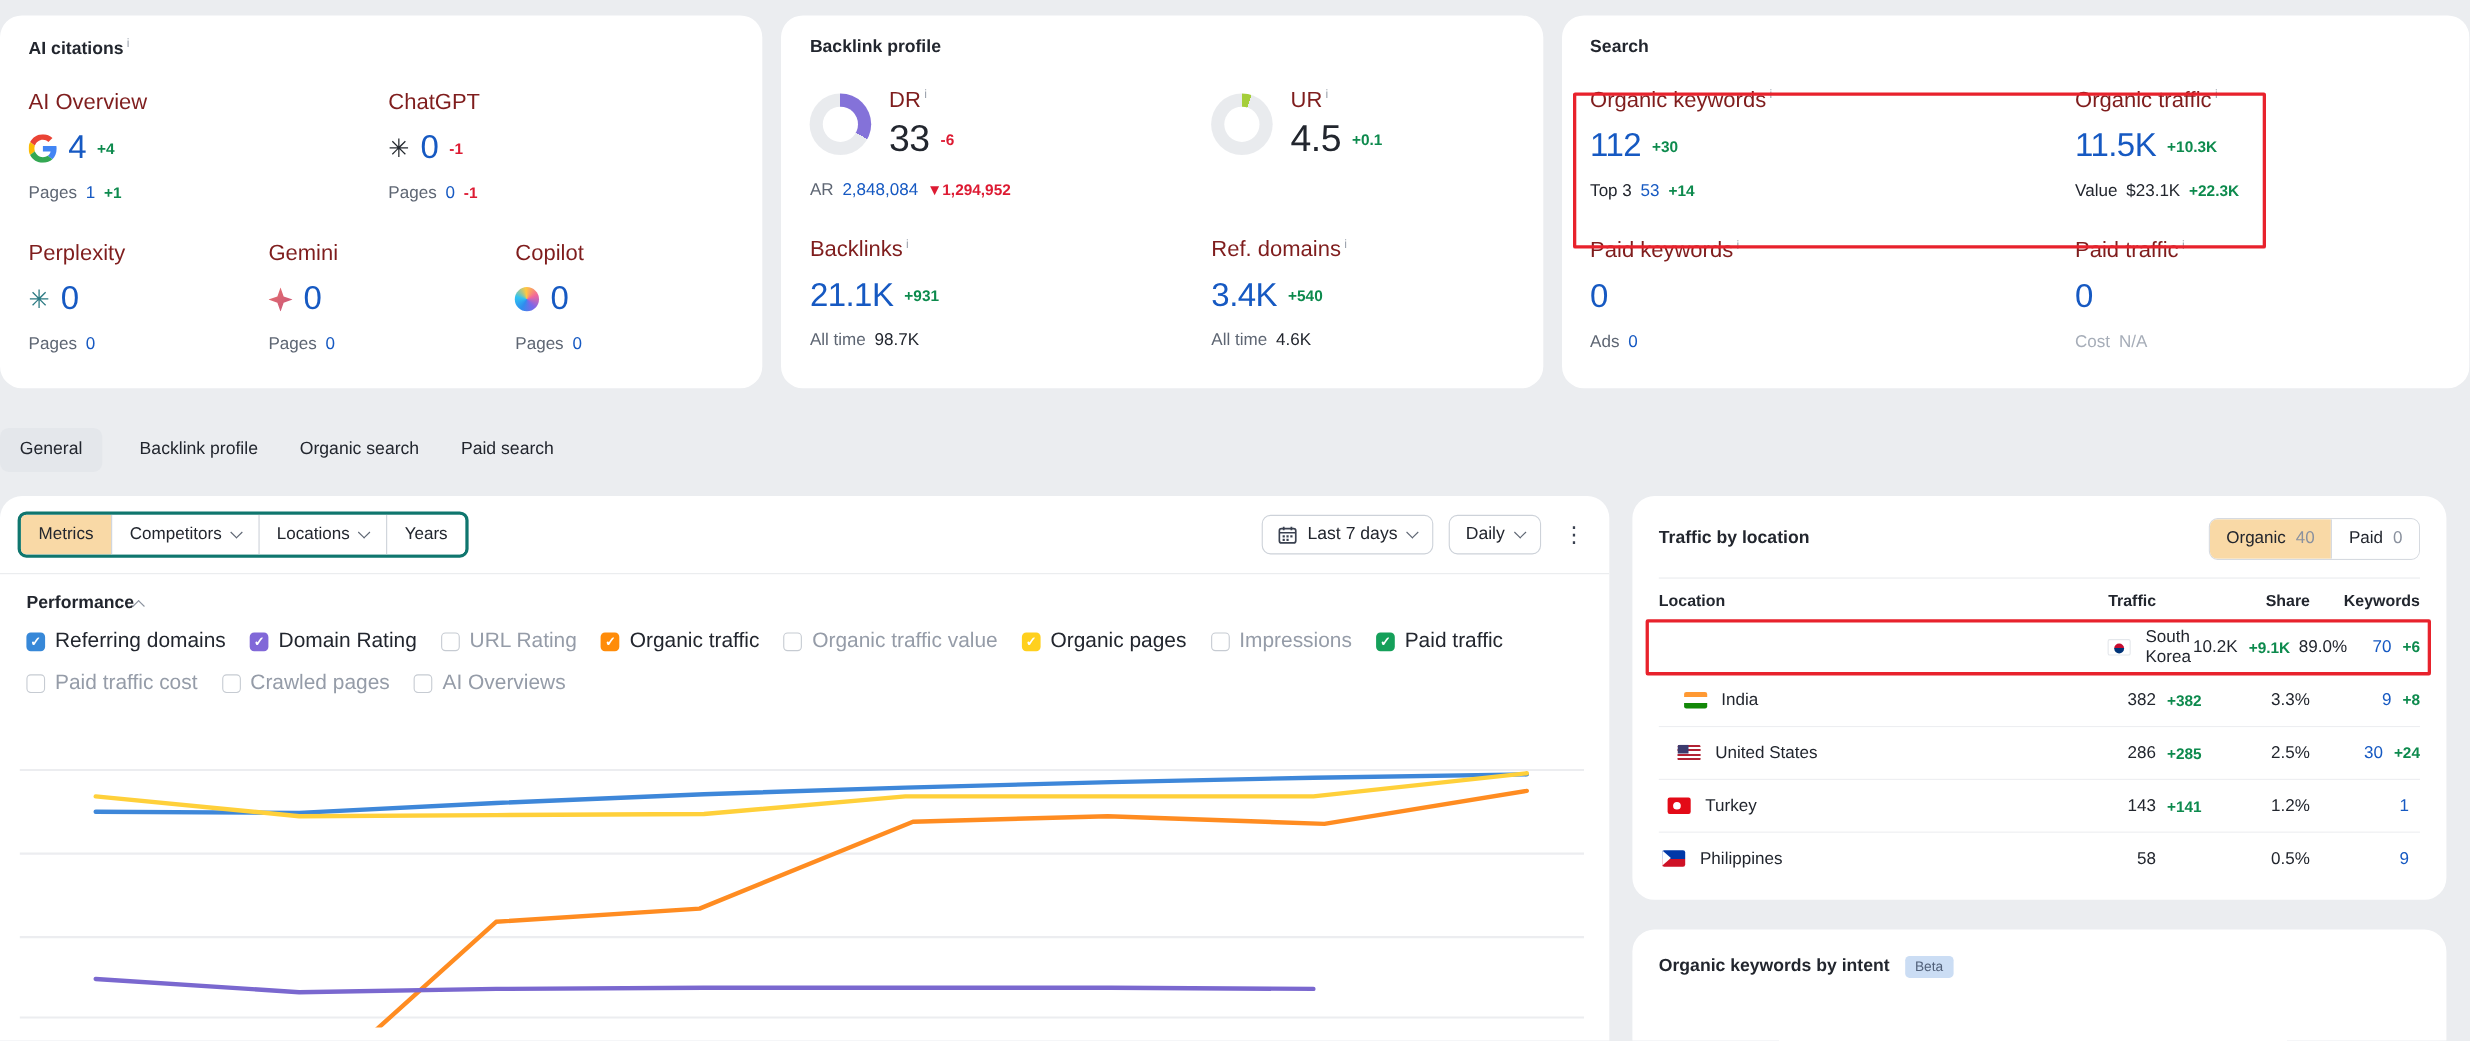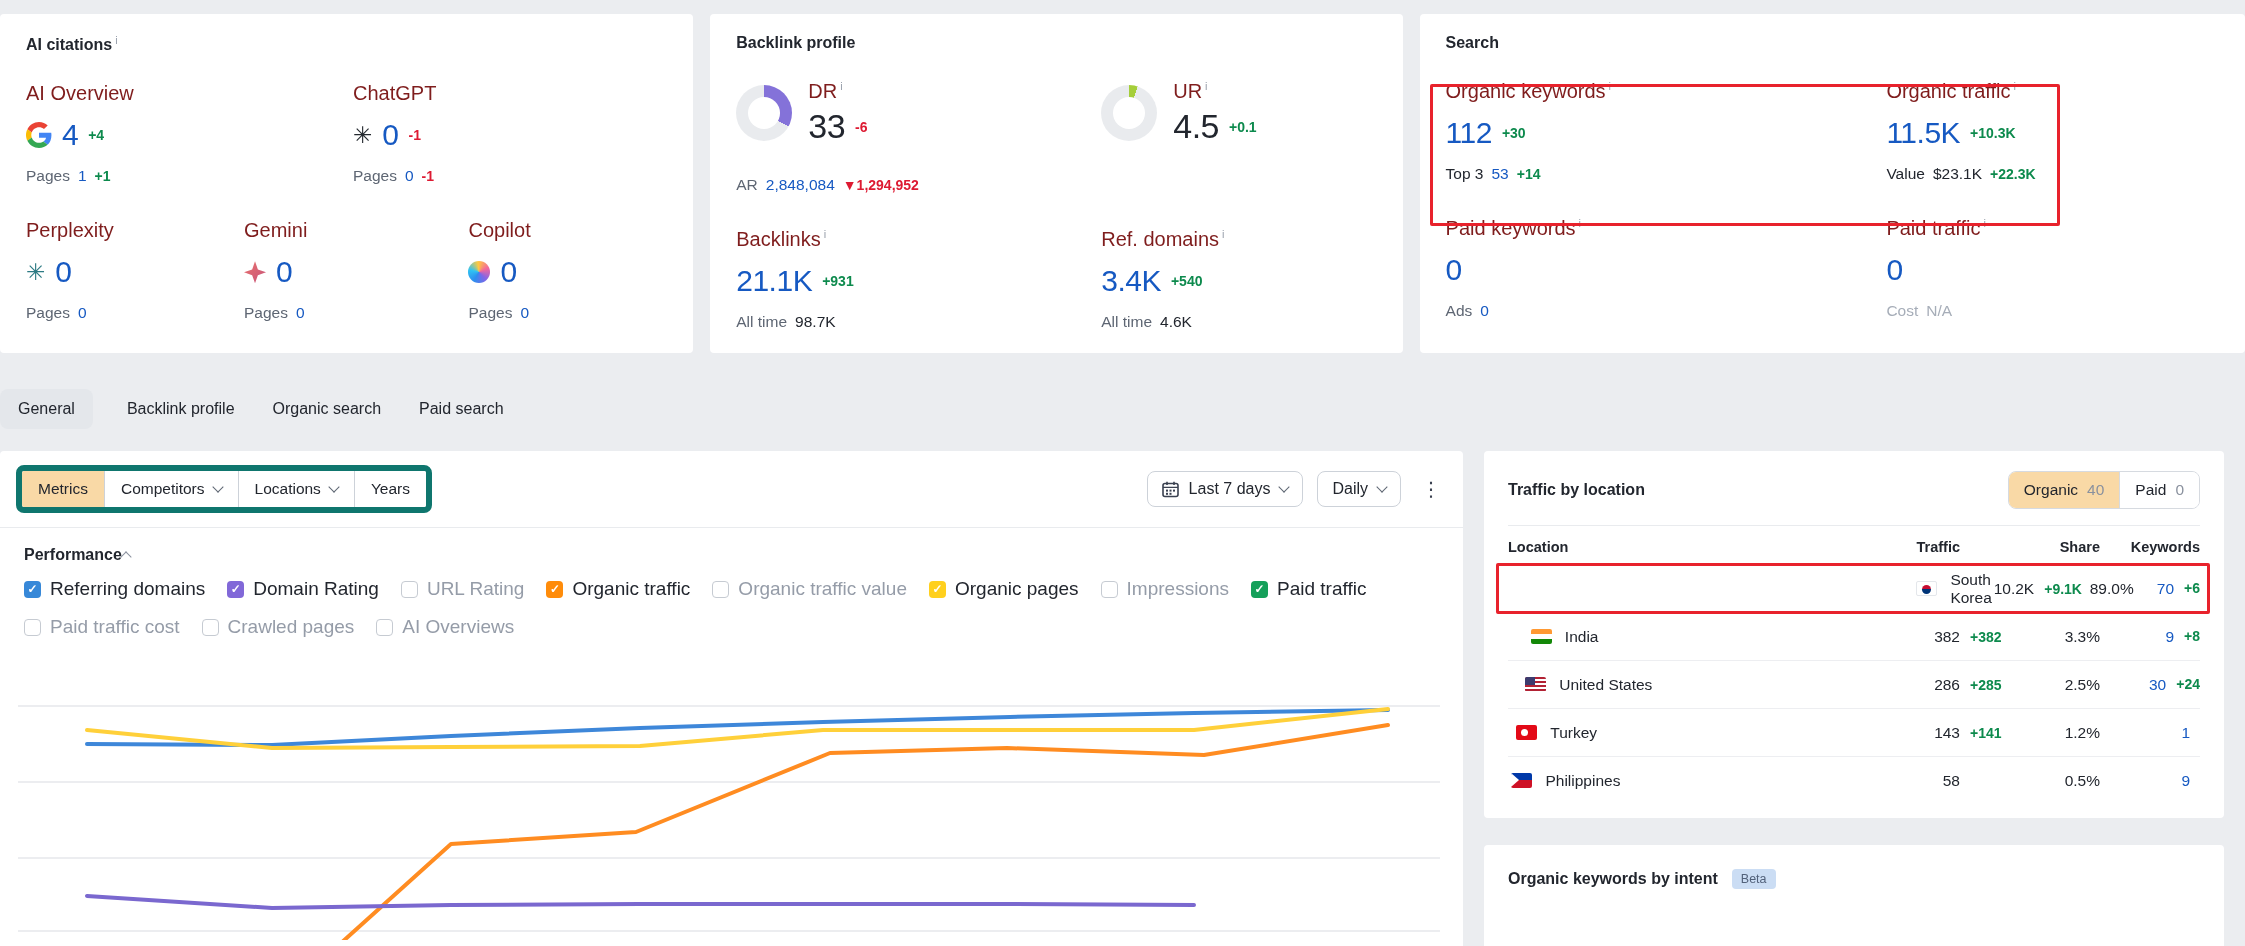--- a/index.html
+++ b/index.html
@@ -3,21 +3,21 @@
 <meta charset="utf-8">
 <style>
   html,body{margin:0;padding:0}
   body{
     width:2245px;height:946px;overflow:hidden;
     background:#EBEDF0;
     font-family:"Liberation Sans", sans-serif;
     color:#22262E;
     position:relative;
   }
-  .card{background:#fff;border-radius:4px;box-sizing:border-box}
+  .card{background:#fff;border-radius:20px;box-sizing:border-box}
   
   .top-row{display:flex;gap:17px;padding-top:14px}
   .top-card{height:339px;padding:20px 26px;position:relative;overflow:hidden}
   .top-card.c1{width:731px}
   .top-card.c2{width:730px}
   .top-card.c3{width:871px}
   .card-title{font-size:16px;font-weight:700;color:#22262E}
   .info{font-size:11px;color:#9AA1AC;vertical-align:super;margin-left:3px;font-weight:400}
   .info::after{content:"i"}
   .m-label{font-size:20px;color:#7f1d1d;margin-bottom:13px;white-space:nowrap}
@@ -48,21 +48,21 @@
   
   .hl-box{position:absolute;border:3px solid #E8222C;border-radius:2px;pointer-events:none;z-index:5}
   
   .tab-row{display:flex;gap:30px;margin-top:36px;height:40px;align-items:center}
   .tab{font-size:16px;color:#22262E;line-height:40px;border-radius:8px;padding:0 4px;cursor:pointer;white-space:nowrap}
   .tab.active{background:#E4E7EB;padding:0 18px}
   
   .main-row{display:flex;gap:21px;margin-top:22px;align-items:flex-start}
   .left-card{width:1463px;height:600px;overflow:hidden}
   .toolbar{display:flex;justify-content:space-between;align-items:center;padding:14px 16px}
-  .segmented{display:flex;border:6px solid #0f766e;border-radius:8px;overflow:hidden;height:36px}
+  .segmented{display:flex;border:3px solid #0f766e;border-radius:8px;overflow:hidden;height:36px}
   .seg{display:flex;align-items:center;gap:9px;padding:0 16px;font-size:15.5px;background:#fff;border-left:1px solid #CDD2D9;cursor:pointer;white-space:nowrap}
   .seg:first-child{border-left:none}
   .seg.active{background:#F9D9A6}
   .chev{width:7px;height:7px;border-right:1.7px solid #5E6673;border-bottom:1.7px solid #5E6673;display:inline-block;transform:rotate(45deg);margin-top:-4px}
   .chev.up{transform:rotate(-135deg);margin-top:4px}
   .tb-right{display:flex;align-items:center;gap:14px}
   .btn{display:flex;align-items:center;gap:10px;height:36px;border:1px solid #CDD2D9;border-radius:8px;padding:0 14px;font-size:16px;background:#fff;cursor:pointer;box-sizing:border-box;white-space:nowrap}
   .kebab{font-size:20px;color:#3A4150;padding:0 6px;cursor:pointer}
   .divider{border-top:1px solid #E9EBEE}
   .perf-head{display:flex;align-items:center;padding:18px 24px 4px}
@@ -202,21 +202,21 @@
         <div class="gauge-block">
           <div class="donut" style="background: conic-gradient(rgb(132, 114, 217) 0deg, rgb(132, 114, 217) 33%, rgb(233, 235, 238) 33%, rgb(233, 235, 238) 100%);"></div>
           <div class="gauge-text">
             <div class="m-label"><span>DR</span><span class="info"></span></div>
             <div class="vrow">
                 <span class="big dark" style="font-size:34px">33</span>
                 <span class="delta red">-6</span>
               </div>
           </div>
         </div>
-        <div class="subline" style="margin-top:30px">
+        <div class="subline" style="margin-top:18px">
             <span class="gray">AR</span>
             <span class="val">2,848,084</span>
             <span class="red delta">▼1,294,952</span>
           </div>
       </div>
       <div>
         <div class="gauge-block">
           <div class="donut" style="background: conic-gradient(rgb(165, 206, 58) 0deg, rgb(165, 206, 58) 5%, rgb(233, 235, 238) 5%, rgb(233, 235, 238) 100%);"></div>
           <div class="gauge-text">
             <div class="m-label"><span>UR</span><span class="info"></span></div>

